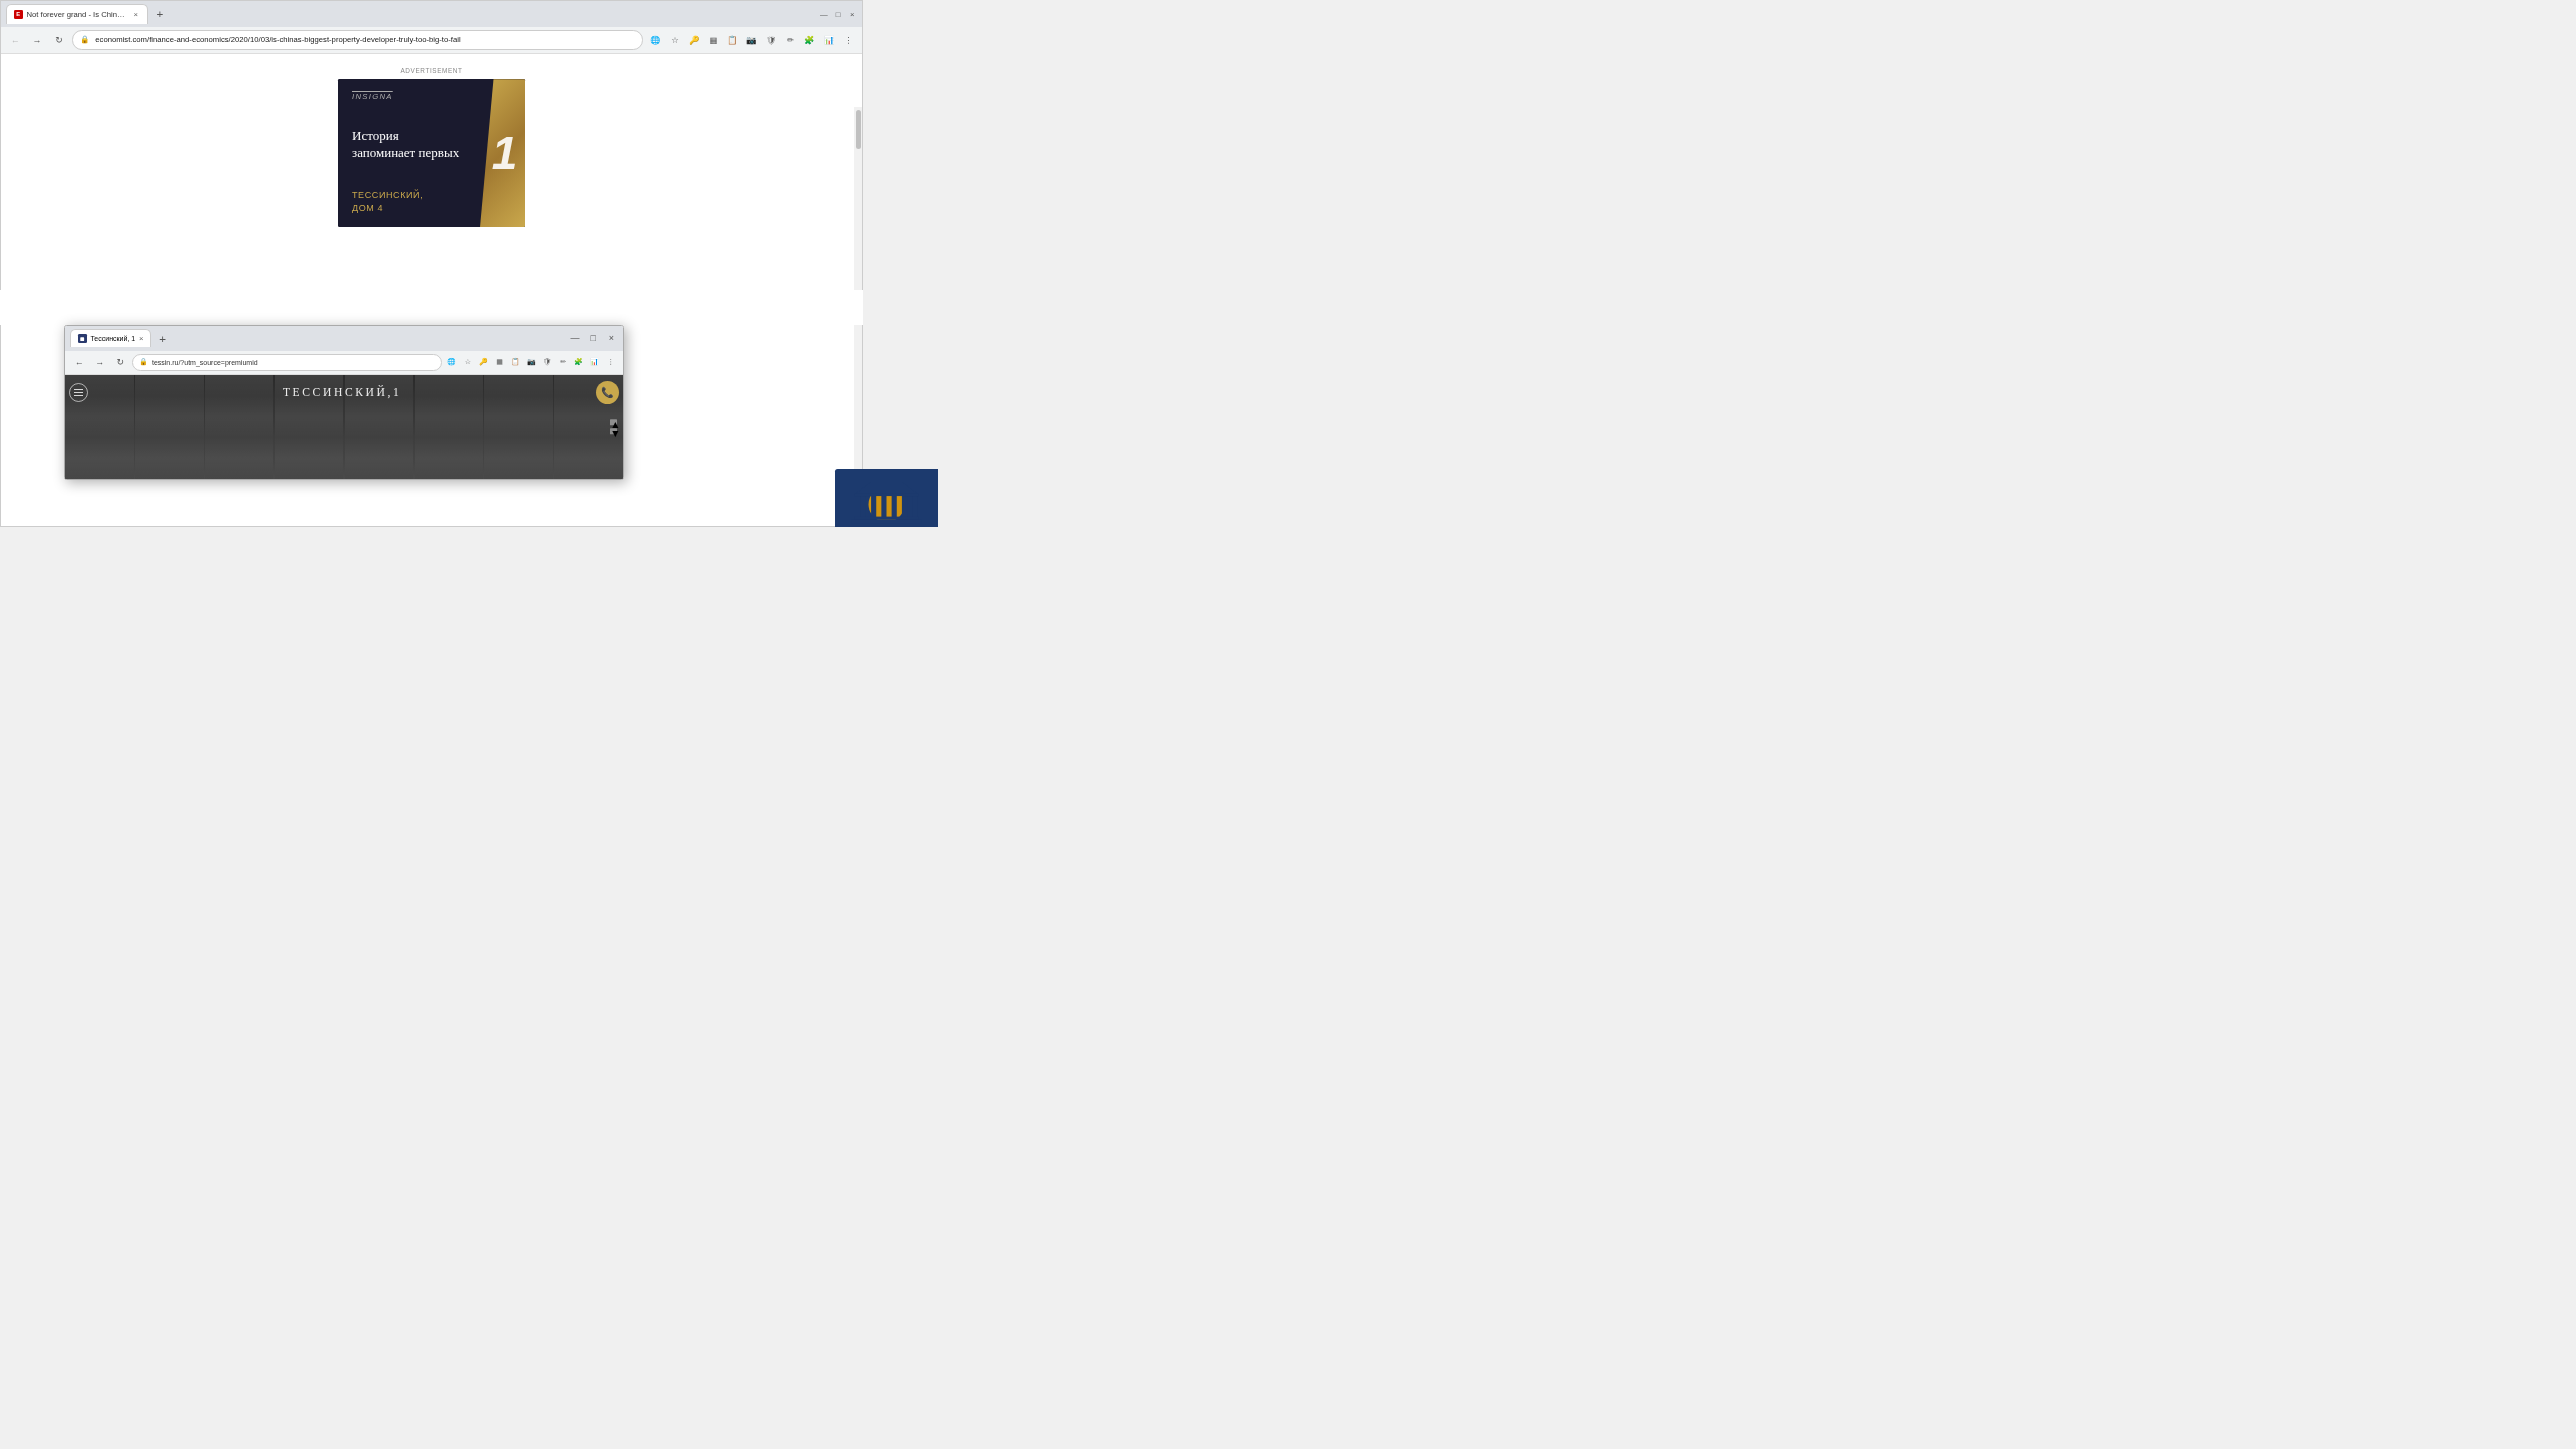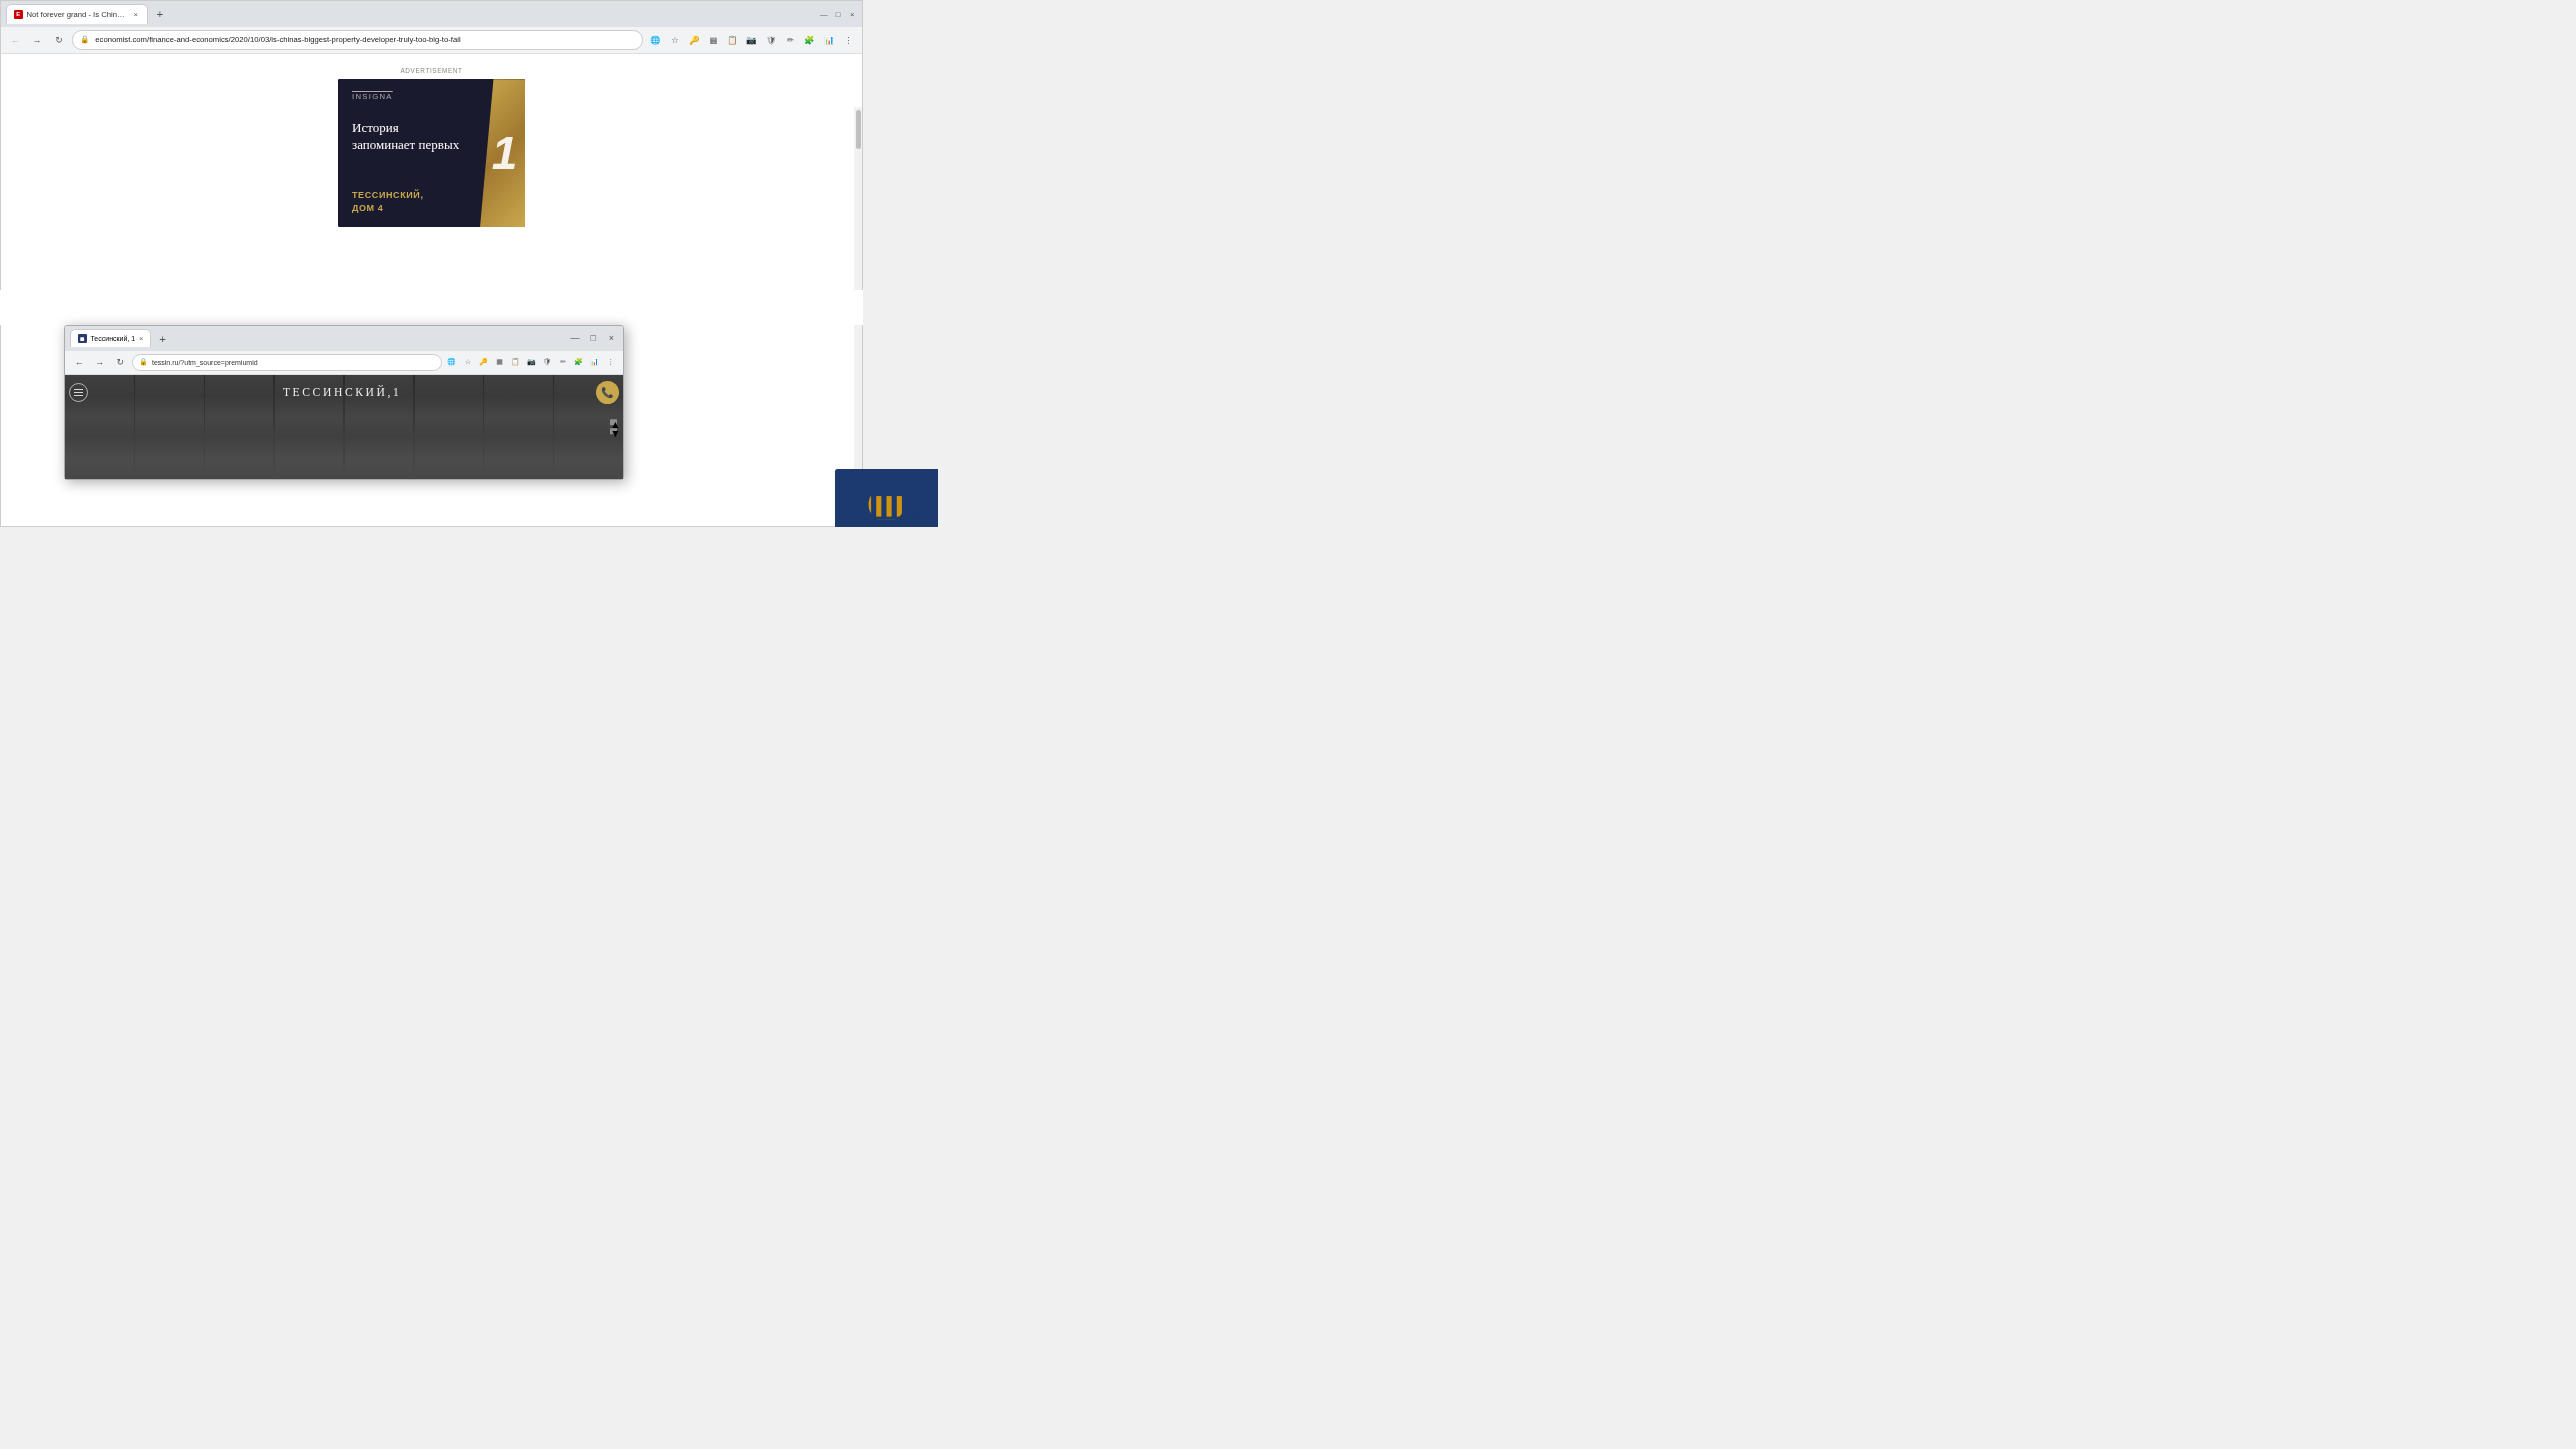--- a/index.html
+++ b/index.html
@@ -216,40 +216,41 @@
       color: rgba(255,255,255,0.9);
       font-weight: bold;
       line-height: 1;
       font-style: italic;
     }
 
     .ad-insigma {
       font-size: 7.7px;
       color: #aaa;
       letter-spacing: 1.3px;
-      margin-bottom: 19px;
+      margin-bottom: 27px;
       font-weight: 300;
+      font-style: italic;
     }
     .ad-insigma span {
       text-decoration: overline;
     }
 
     .ad-title {
       font-size: 13px;
       color: #fff;
       line-height: 1.3;
       font-weight: 400;
       margin-bottom: auto;
       font-family: Georgia, serif;
     }
 
     .ad-subtitle {
       font-size: 9px;
       color: #c9a84c;
-      font-weight: bold;
+      font-weight: normal;
       letter-spacing: 0.6px;
       line-height: 1.4;
     }
 
     
     .scrollbar {
       position: absolute;
       right: 0;
       top: 53px;
       width: 7.7px;

